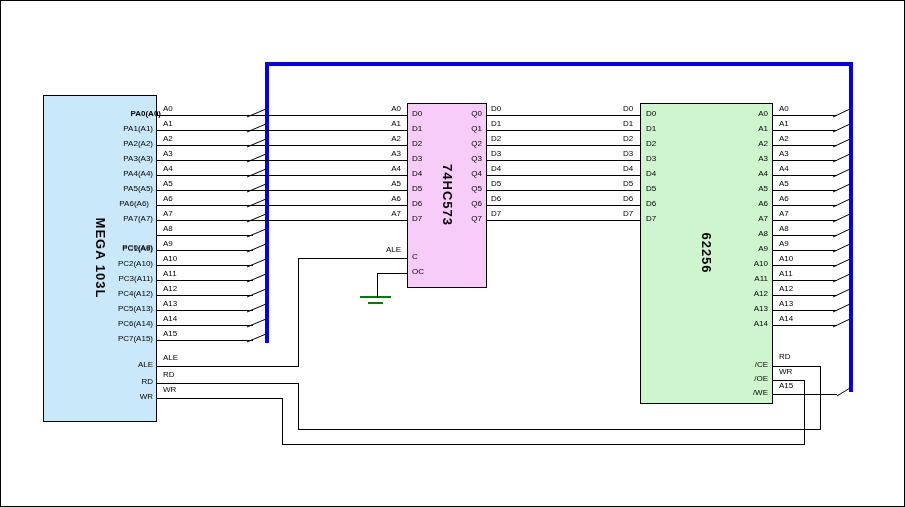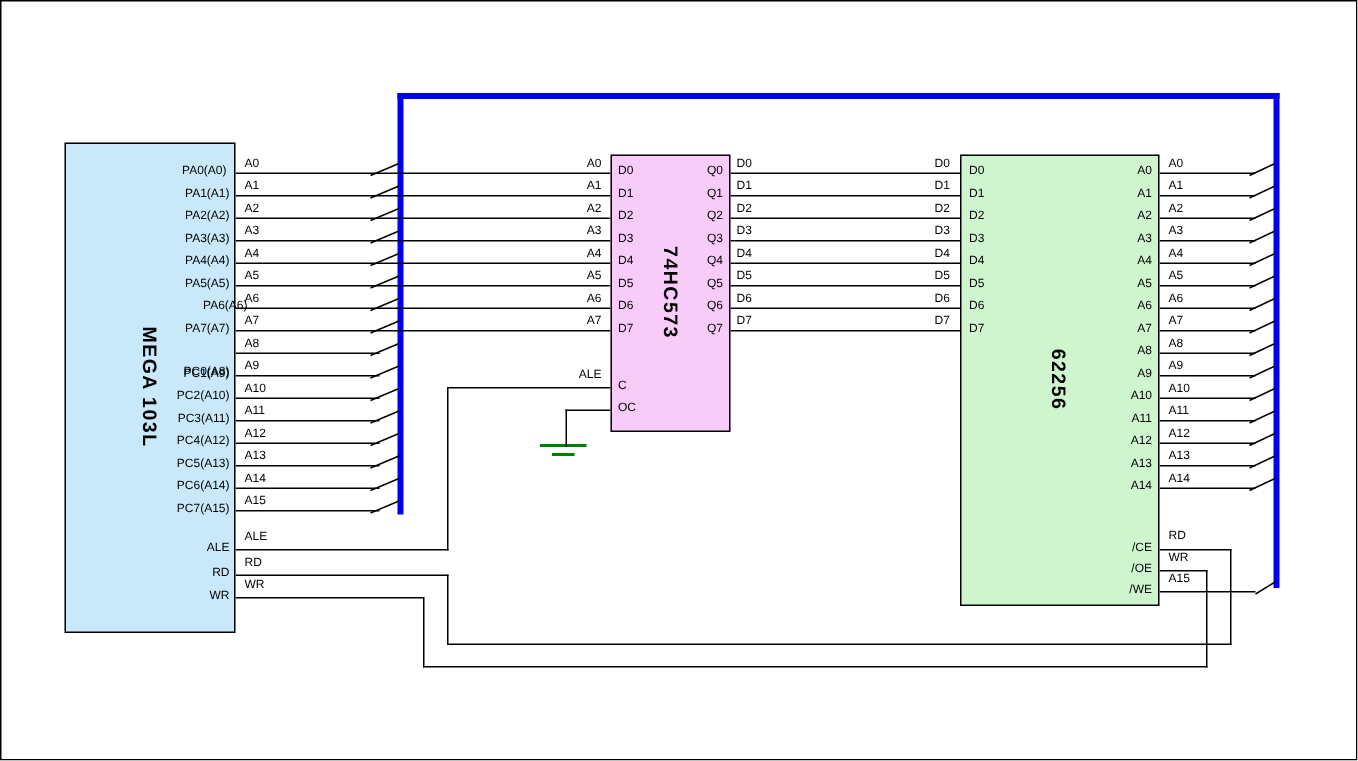--- a/index.html
+++ b/index.html
@@ -126,27 +126,27 @@
     <div class="wire" style="left: 297px; top: 428px; width: 523px; height: 1px; background: rgb(0, 0, 0);"></div>
     <div class="wire" style="left: 281px; top: 443px; width: 523px; height: 1px; background: rgb(0, 0, 0);"></div>
     <div class="wire" style="left: 297px; top: 257px; width: 1px; height: 109px; background: rgb(0, 0, 0);"></div>
     <div class="wire" style="left: 297px; top: 382px; width: 1px; height: 47px; background: rgb(0, 0, 0);"></div>
     <div class="wire" style="left: 281px; top: 397px; width: 1px; height: 47px; background: rgb(0, 0, 0);"></div>
     <div class="wire" style="left: 819px; top: 365px; width: 1px; height: 64px; background: rgb(0, 0, 0);"></div>
     <div class="wire" style="left: 803px; top: 379px; width: 1px; height: 65px; background: rgb(0, 0, 0);"></div>
     <div class="wire" style="left: 376px; top: 272px; width: 1px; height: 25px; background: rgb(0, 0, 0);"></div>
     <div class="chip" style="left: 42px; top: 94px; width: 114px; height: 327px; background: rgb(201, 233, 250);"></div>
     <div class="ctitle" style="left: 99px; top: 257px;">MEGA 103L</div>
-    <div class="lbl r" style="left: 70px; width: 80px; top: 109px;">PA0(A0)</div>
+    <div class="lbl r" style="left: 80px; width: 80px; top: 109px; font-weight: bold;">PA0(A0)</div>
     <div class="lbl r" style="left: 72px; width: 80px; top: 124px;">PA1(A1)</div>
     <div class="lbl r" style="left: 72px; width: 80px; top: 139px;">PA2(A2)</div>
     <div class="lbl r" style="left: 72px; width: 80px; top: 154px;">PA3(A3)</div>
     <div class="lbl r" style="left: 72px; width: 80px; top: 169px;">PA4(A4)</div>
     <div class="lbl r" style="left: 72px; width: 80px; top: 184px;">PA5(A5)</div>
-    <div class="lbl r" style="left: 84px; width: 80px; top: 199px;">PA6(A6)</div>
+    <div class="lbl r" style="left: 68px; width: 80px; top: 199px;">PA6(A6)</div>
     <div class="lbl r" style="left: 72px; width: 80px; top: 214px;">PA7(A7)</div>
     <div class="lbl r" style="left: 72px; width: 80px; top: 243px;">PC0(A8)</div>
     <div class="lbl r" style="left: 72px; width: 80px; top: 244px;">PC1(A9)</div>
     <div class="lbl r" style="left: 72px; width: 80px; top: 259px;">PC2(A10)</div>
     <div class="lbl r" style="left: 72px; width: 80px; top: 274px;">PC3(A11)</div>
     <div class="lbl r" style="left: 72px; width: 80px; top: 289px;">PC4(A12)</div>
     <div class="lbl r" style="left: 72px; width: 80px; top: 304px;">PC5(A13)</div>
     <div class="lbl r" style="left: 72px; width: 80px; top: 319px;">PC6(A14)</div>
     <div class="lbl r" style="left: 72px; width: 80px; top: 334px;">PC7(A15)</div>
     <div class="lbl r" style="left: 72px; width: 80px; top: 360px;">ALE</div>

